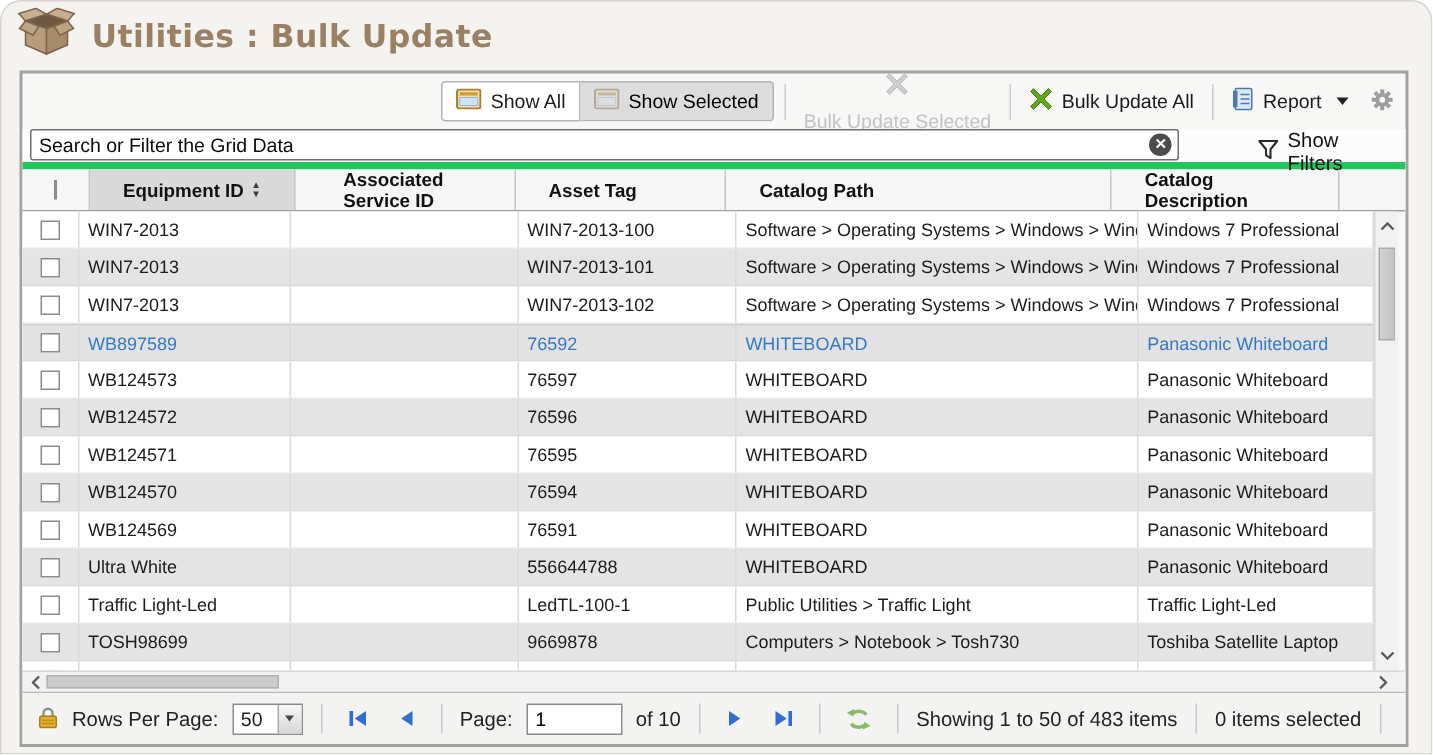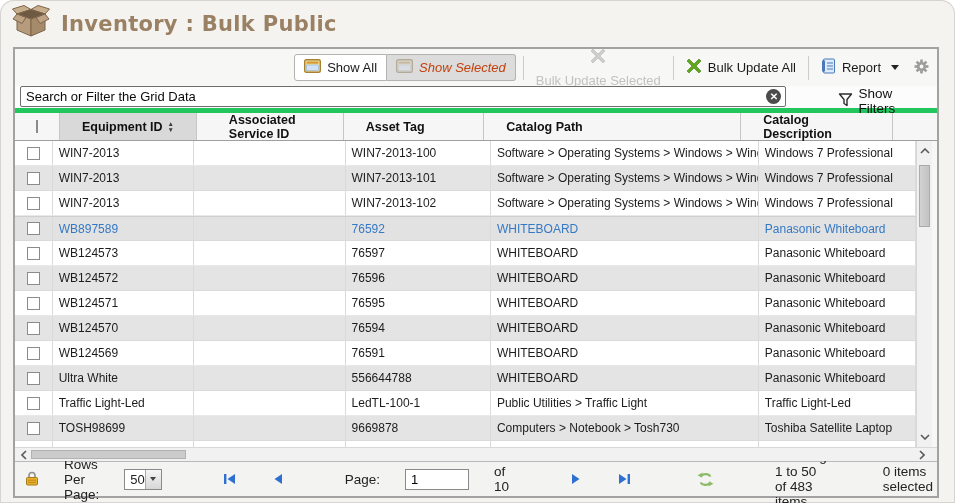--- a/index.html
+++ b/index.html
@@ -12,21 +12,21 @@
   .title { font-size:21px; font-weight:bold; color:#9b8164; font-family:"DejaVu Sans",sans-serif; letter-spacing:.3px; }
   
   .panel { position:absolute; left:13px; top:47px; width:926px; height:451px;
            border:2px solid #a2a2a2; background:#f7f7f6; }
   
   .toolbar { height:37px; display:flex; align-items:center; justify-content:flex-end;
              padding-right:8px; font-size:13px; color:#1a1a1a; }
   .tb-btn { display:flex; align-items:center; gap:6px; padding:4px 9px;
             border:1px solid #b3b3b3; background:#ffffff; cursor:default; white-space:nowrap; }
   .tb-btn.seg-left { border-radius:3px 0 0 3px; }
-  .tb-btn.seg-right { border-left:none; border-radius:0 3px 3px 0; background:#dcdcdc; color:#c2410c;font-style:italic; }
+  .tb-btn.seg-right { border-left:none; border-radius:0 3px 3px 0; background:#dcdcdc; color:#000000; }
   .tb-link { display:flex; align-items:center; gap:6px; padding:3px 5px; white-space:nowrap; }
   .tb-link.disabled { color:#c2c2c2;flex-direction:column; }
   .tb-sep { width:1px; height:24px; background:#cccccc; margin:0 7px; }
   .caret { width:0; height:0; border-left:4.5px solid transparent; border-right:4.5px solid transparent;
            border-top:5px solid #222; margin-left:4px; }
   .dim { opacity:.55; filter:grayscale(.6); }
   .gear-wrap { margin-left:10px; display:flex; align-items:center; }
   
   .searchband { height:27px; background:#fcfcfc; display:flex; align-items:flex-start;
                 padding:0 5px; border-bottom:5px solid #22c55e;gap:36px; }
@@ -62,21 +62,21 @@
   .varrow.up { top:2px; } .varrow.down { bottom:2px; }
   .vthumb { position:absolute; left:2px; top:24px; width:11px; height:62px;
             background:linear-gradient(90deg,#d2d2d2,#c3c3c3); border:1px solid #ababab; }
   .hscroll { height:14px; background:#f1f1f1; border-top:1px solid #d8d8d8; position:relative; }
   .harrow { position:absolute; top:0; width:16px; height:13px; display:flex; align-items:center; justify-content:center; }
   .harrow.left { left:1px; } .harrow.right { right:7px; }
   .hthumb { position:absolute; left:16px; top:2px; width:155px; height:9px;
             background:#cbcbcb; border:1px solid #b2b2b2; }
   
   .footer { height:35px; background:#f3f3f2; border-top:1px solid #b9b9b9; display:flex;
-            align-items:center; font-size:13.5px; color:#222; padding:0 10px; gap:25px; }
+            align-items:center; font-size:13.5px; color:#222; padding:0 10px; gap:9px; }
   .f-sep { width:1px; height:20px; background:#c9c9c9; margin:0 3px; }
   .select { display:flex; width:47px; height:21px; border:1px solid #8a8a8a; background:#fff; align-items:center; }
   .select .val { flex:1; padding-left:5px; font-size:13px; }
   .sel-btn { width:16px; height:100%; background:linear-gradient(#f5f5f5,#d7d7d7);
              border-left:1px solid #a8a8a8; display:flex; align-items:center; justify-content:center; }
   .tri { width:0; height:0; border-left:3.5px solid transparent; border-right:3.5px solid transparent;
          border-top:4px solid #444; }
   input.page { width:64px; height:21px; border:1px solid #8a8a8a; font-size:13px; padding-left:5px;
                font-family:"Liberation Sans",sans-serif; }
   .pg-btn { display:flex; align-items:center; padding:0 5px; }
@@ -91,21 +91,21 @@
       <svg width="38" height="33" viewBox="0 0 38 33">
         <polygon points="5,9 0.5,4 12,0.5 19,4.5" fill="#c7ae8d" stroke="#7d6449"></polygon>
         <polygon points="33,9 37.5,4 26,0.5 19,4.5" fill="#c7ae8d" stroke="#7d6449"></polygon>
         <polygon points="19,4.5 33,9 19,14 5,9" fill="#6e5a42" stroke="#7d6449"></polygon>
         <polygon points="5,9 19,14 19,31 5,25" fill="#b69c7c" stroke="#7d6449"></polygon>
         <polygon points="33,9 19,14 19,31 33,25" fill="#a68b6a" stroke="#7d6449"></polygon>
         <polygon points="5,9 1,14 10,18.5 14,12.5" fill="#bda284" stroke="#7d6449"></polygon>
         <polygon points="33,9 37,14 28,18.5 24,12.5" fill="#bda284" stroke="#7d6449"></polygon>
       </svg>
     </span>
-    <span class="title">Inventory : Bulk Public</span>
+    <span class="title">Utilities : Bulk Update</span>
   </div>
 
   <div class="panel">
 
     <div class="toolbar">
       <div style="display:flex;">
         <div class="tb-btn seg-left">
           <span>
             <svg width="17" height="14" viewBox="0 0 17 14">
                 <rect x="0.7" y="0.7" width="15.6" height="12.6" rx="1.5" fill="#f3dfae" stroke="#a8812f" stroke-width="1.4"></rect>

